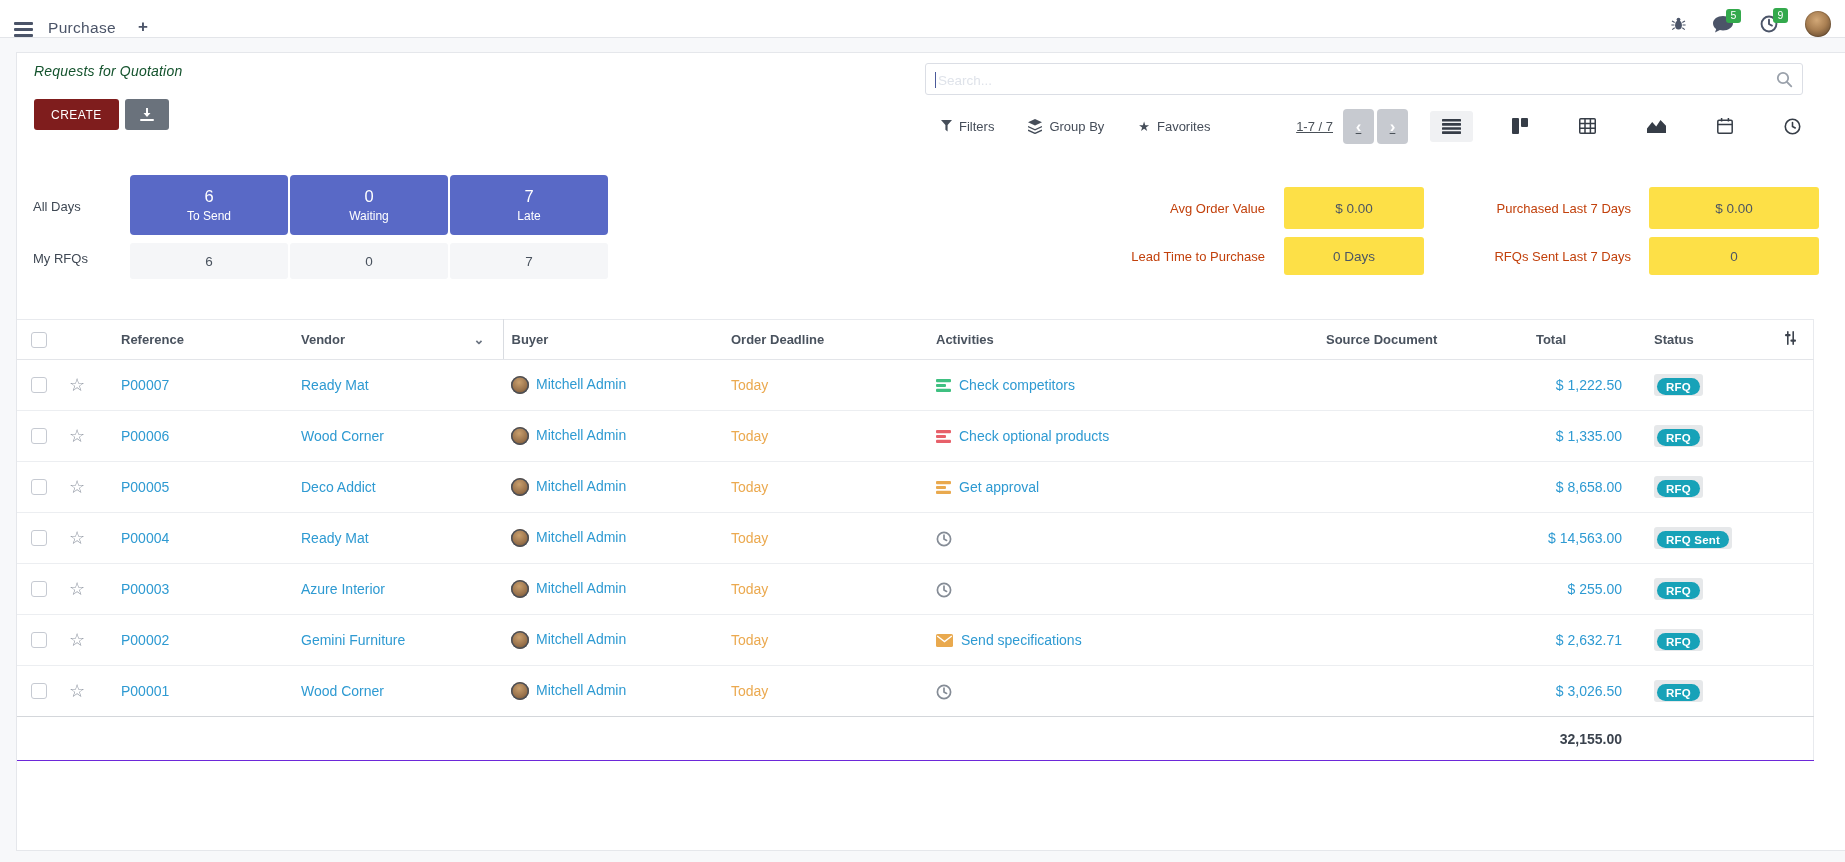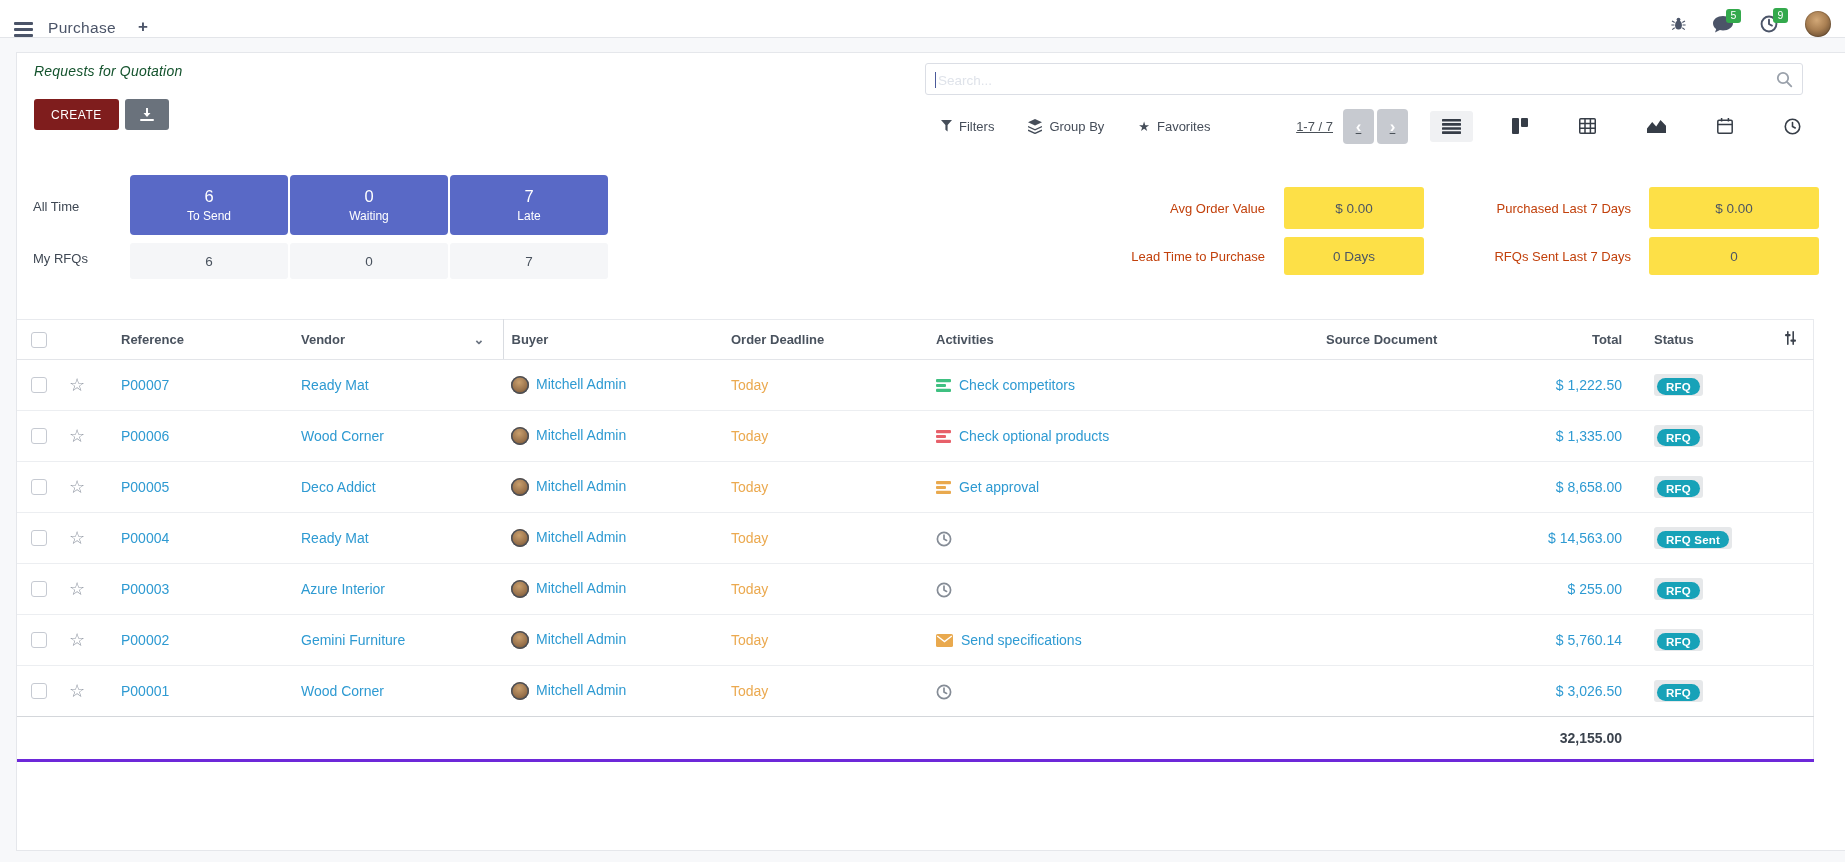--- a/index.html
+++ b/index.html
@@ -75,26 +75,26 @@
   .kpi-label.b{width:190px;margin-left:17px;}
   .kpi-val{height:42px;background:#fde047;border-radius:3px;display:flex;align-items:center;
            justify-content:center;font-size:13.5px;color:#4d5663;cursor:pointer;}
   .kpi-val.a{width:140px;margin-left:19px;}
   .kpi-val.b{width:170px;margin-left:18px;}
   .kpi-row.r2 .kpi-val{height:38px;}
 
   
   .table-wrap{margin-top:40px;}
   table{width:1796px;border-collapse:collapse;table-layout:fixed;
-        border-top:1px solid #e8eaee;border-right:1px solid #e8eaee;border-bottom:3px solid #6d28d9;}
+        border-top:1px solid #e8eaee;border-right:1px solid #e8eaee;border-bottom:1px solid #6d28d9;}
   th{height:40px;font-size:13px;font-weight:700;color:#49525e;text-align:left;padding:0 8px;
      border-bottom:1px solid #e3e5e9;cursor:pointer;box-sizing:border-box;}
   th.h-vendor{border-right:1px solid #d9dce1;}
   th .sort{float:right;margin-right:10px;color:#6a7380;font-size:13px;}
-  th.h-total{text-align:right;padding-right:24px;}
+  th.h-total{text-align:center;padding-right:24px;}
   th.h-opt{text-align:right;padding-right:16px;color:#3c434d;}
   td{height:51px;font-size:14px;padding:0 8px;box-sizing:border-box;}
   tbody tr{cursor:pointer;}
   tbody tr + tr td{border-top:1px solid #eceef1;}
   .lnk{color:#2e9ad2;}
   .c-sel,.h-sel{padding-left:14px;}
   .cb{width:14px;height:14px;border:1px solid #c6cad2;border-radius:3px;background:#fff;}
   .star{font-size:18px;color:#8d94a0;line-height:1;}
   .c-dl{color:#eba94f;}
   .c-tot{text-align:right;padding-right:24px;color:#2e9ad2;}
@@ -234,21 +234,21 @@
             <svg width="17" height="17" viewBox="0 0 16 16" fill="none" stroke="#363d47" stroke-width="1.5">
                 <circle cx="8" cy="8" r="6.8"></circle>
                 <path d="M8 4.2V8l2.6 1.4" stroke-linecap="round"></path>
               </svg>
           </span>
         </span>
       </div>
     </div>
 
     <div class="dashboard">
-      <span class="dash-label all">All Time</span>
+      <span class="dash-label all">All Days</span>
       <span class="dash-label my">My RFQs</span>
       <div class="tiles">
         <div class="tile-blue">
           <span class="n">6</span>
             <span class="l">To Send</span>
         </div>
         <div class="tile-blue">
           <span class="n">0</span>
             <span class="l">Waiting</span>
         </div>
@@ -436,21 +436,21 @@
           <td><span class="lnk">Gemini Furniture</span></td>
           <td><span class="mini-avatar"></span><span class="lnk">Mitchell Admin</span></td>
           <td class="c-dl"><span>Today</span></td>
           <td><span class="act-ic" style="color: rgb(233, 169, 78);">
                   <svg width="17" height="13" viewBox="0 0 17 13" style="display: block;">
                     <rect width="17" height="13" rx="1.6" fill="currentColor"></rect>
                     <path d="M1.2 2l7.3 5.6L15.8 2" stroke="#fff" stroke-width="1.3" fill="none"></path>
                   </svg>
                 </span><span class="act-lb">Send specifications</span></td>
           <td><span></span></td>
-          <td class="c-tot"><span>$ 5,760.14</span></td>
+          <td class="c-tot"><span>$ 2,632.71</span></td>
           <td><span class="badge-wrap"><span class="pill">RFQ</span></span></td>
           <td></td>
         </tr>
 
         <tr>
           <td class="c-sel">
                 <div class="cb"></div>
               </td>
           <td><span class="star">☆</span></td>
           <td><span class="lnk">P00001</span></td>

